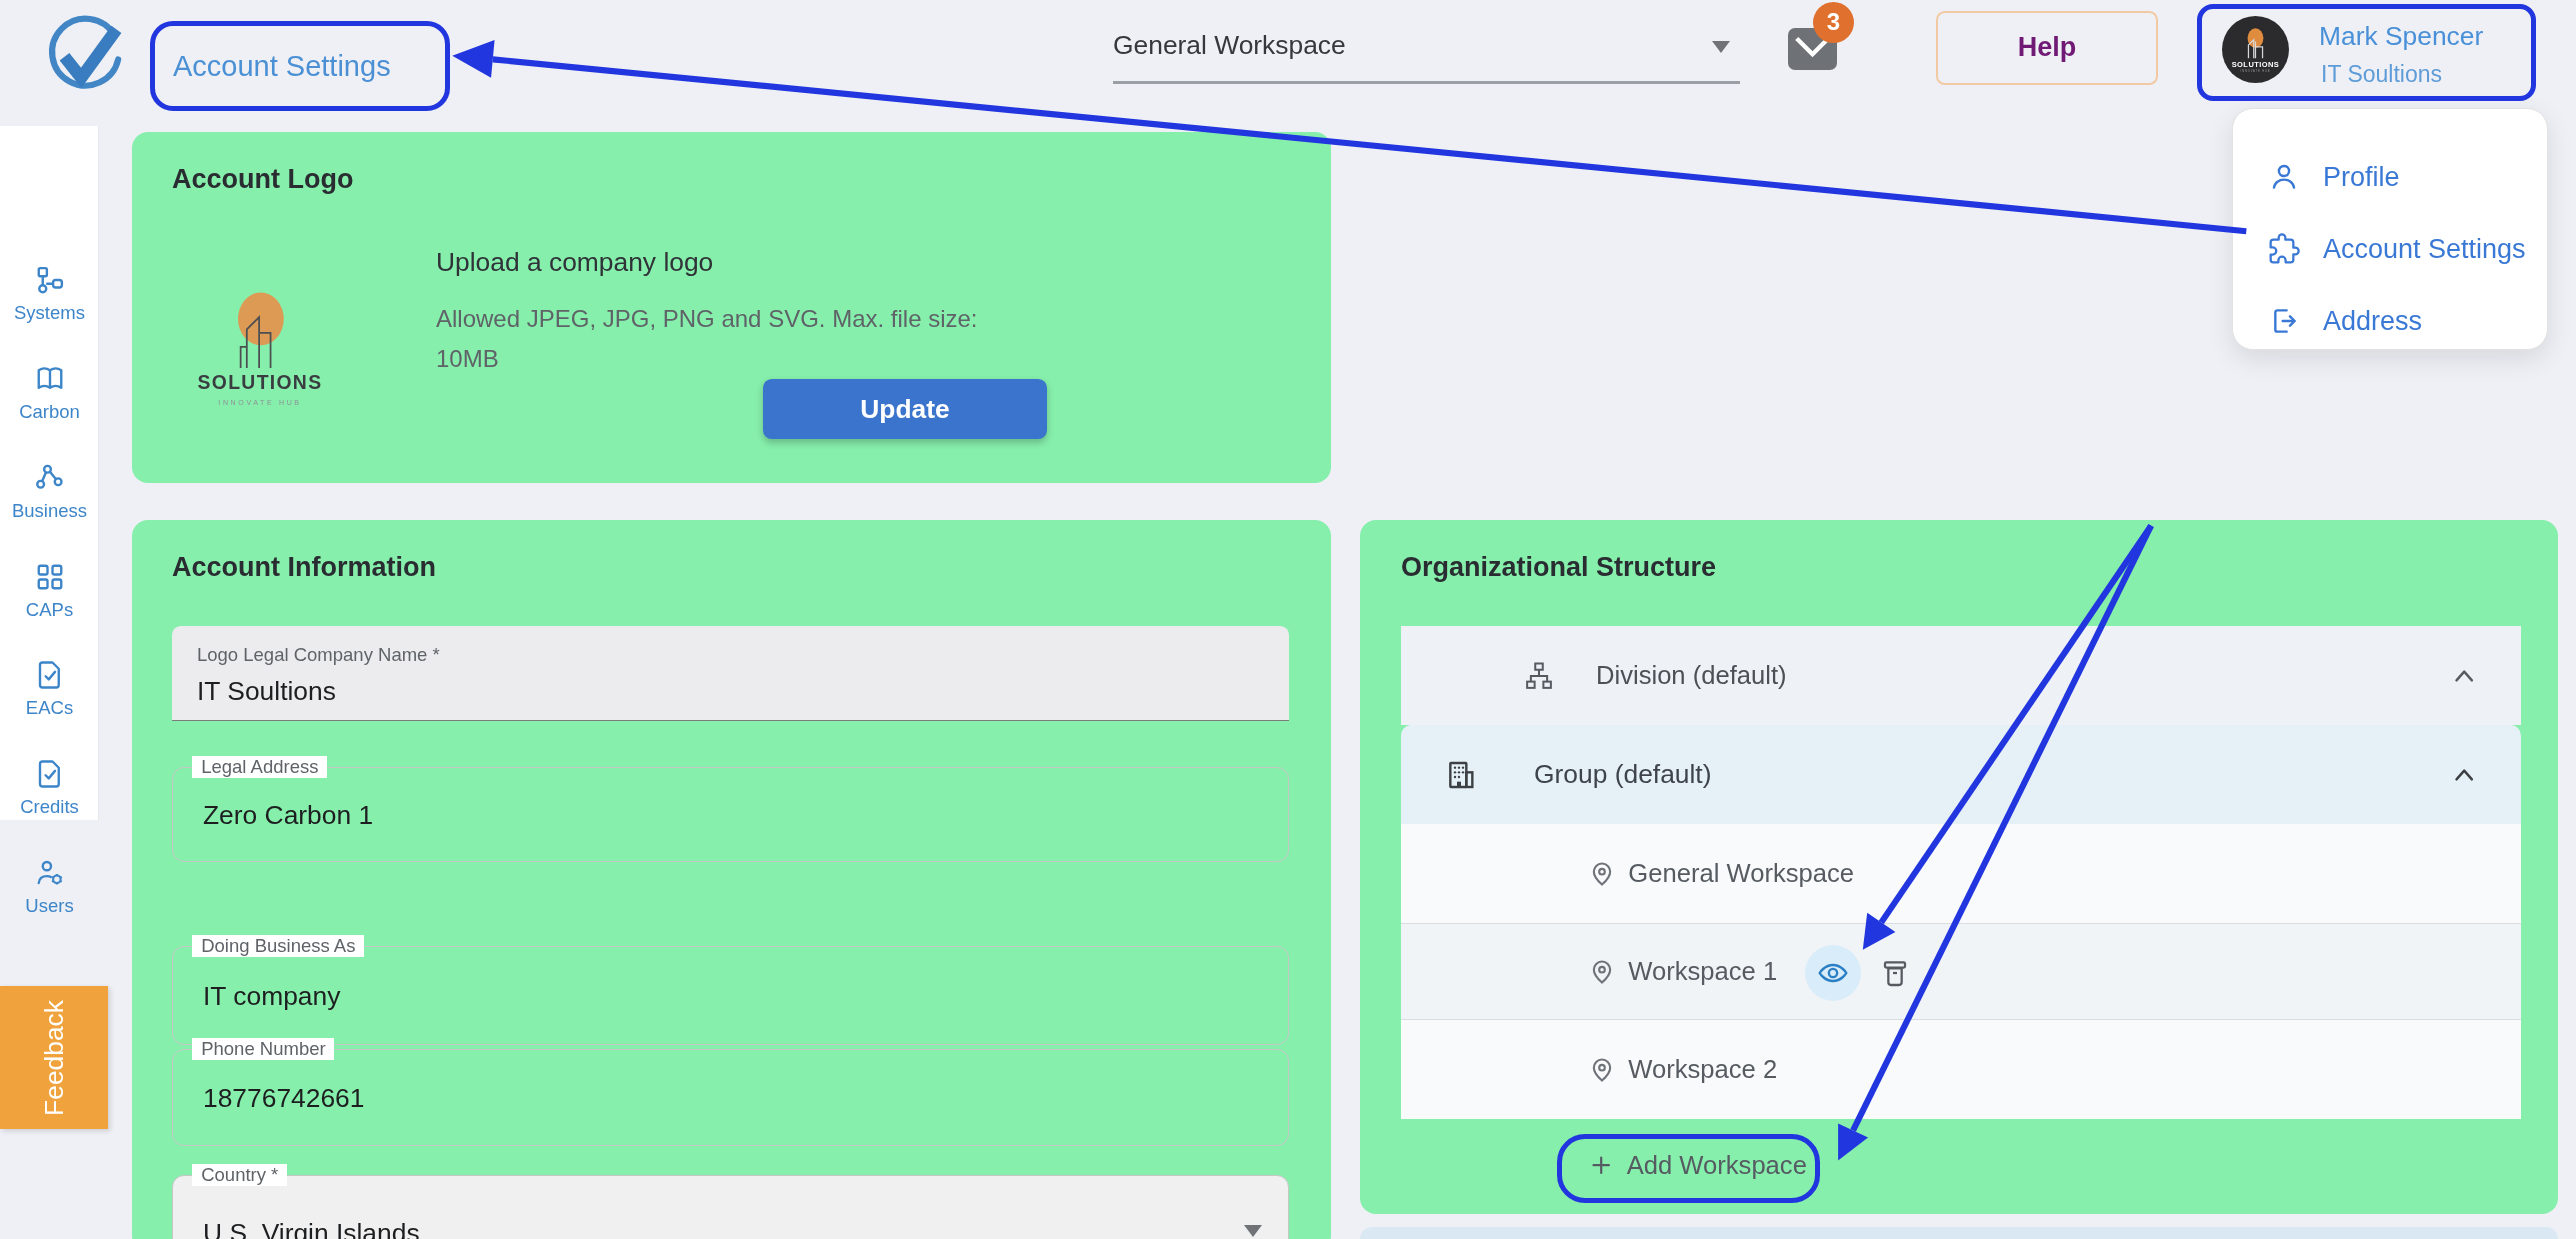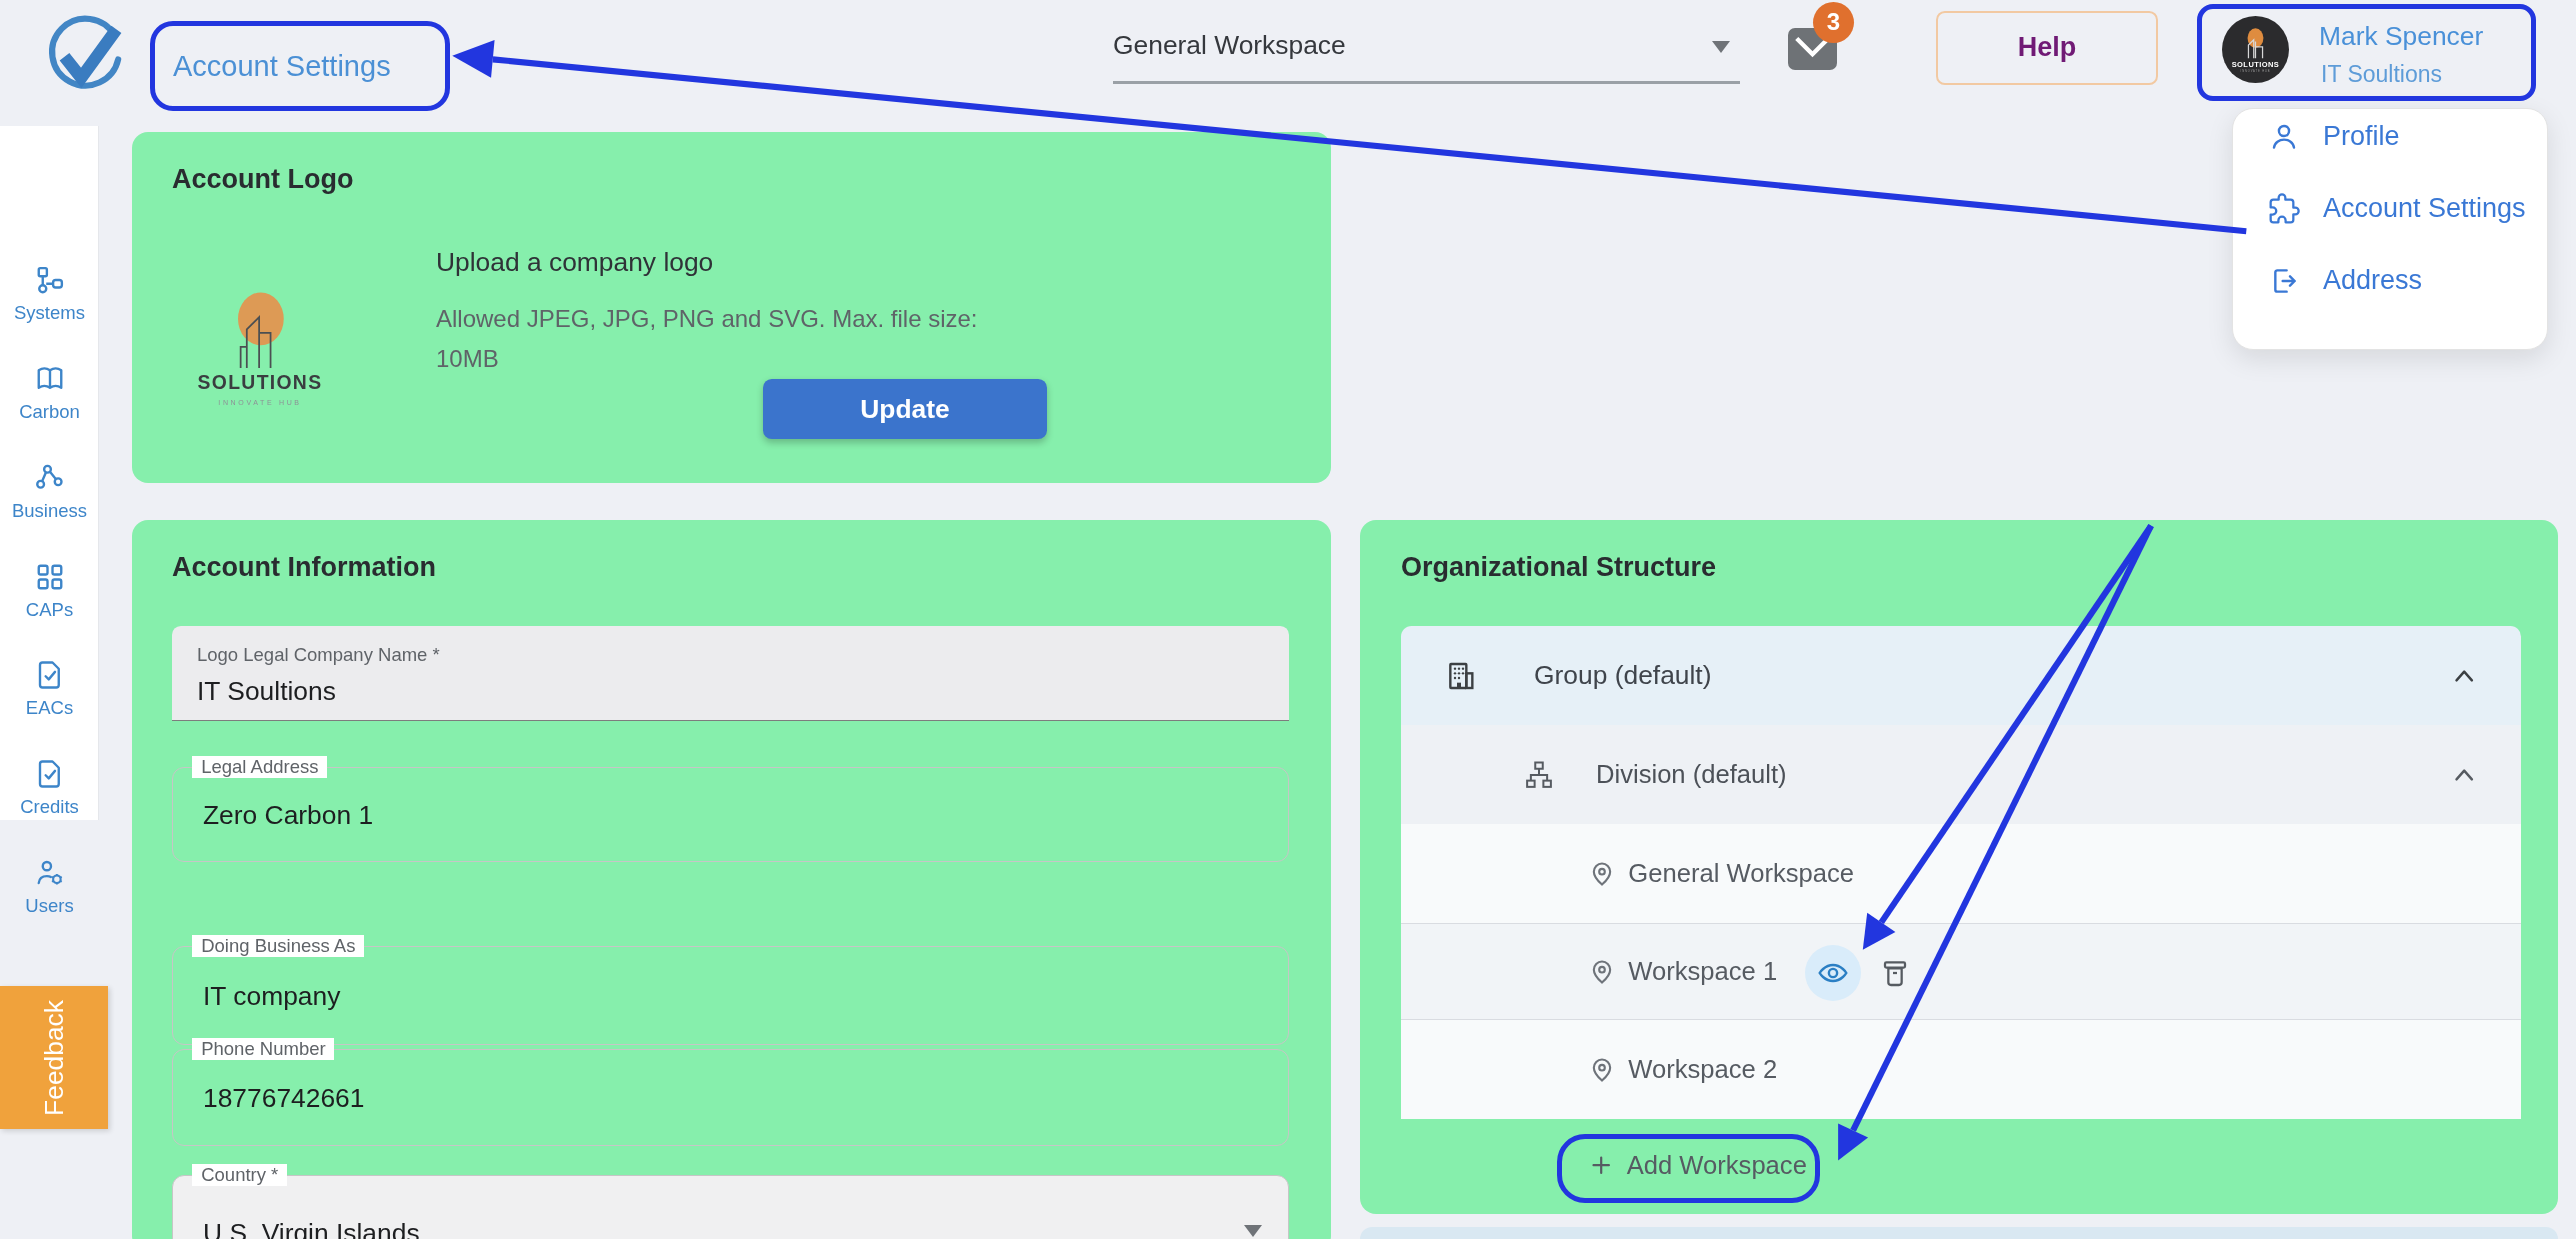--- a/index.html
+++ b/index.html
@@ -21,21 +21,21 @@
   .help-btn { position:absolute; left:1936px; top:10.6px; width:222px; height:74px; border:2.6px solid #f2c9a2;
       border-radius:8.8px; color:#701a75; font-weight:bold; font-size:27px; display:flex; align-items:center; justify-content:center; cursor:pointer; background:transparent; }
   .user-chip { position:absolute; left:2213px; top:12.3px; width:317px; height:79px; cursor:pointer; }
   .user-chip .avatar { position:absolute; left:8.8px; top:3.5px; }
   .user-chip .uname { position:absolute; left:106px; top:8.8px; font-size:26.4px; color:#4990d8; }
   .user-chip .ucompany { position:absolute; left:108px; top:49px; font-size:23px; color:#5e9cd8; }
 
   
   .user-menu { position:absolute; left:2232px; top:108px; width:316px; height:242px; background:#fff;
       border:1.8px solid #e3e3e3; border-radius:21px; box-shadow:0 8.8px 26.4px rgba(0,0,0,.10); z-index:40; padding-top:12.3px; }
-  .user-menu .item { height:72px; display:flex; align-items:flex-start; padding-left:35px; gap:23px; cursor:pointer; }
+  .user-menu .item { height:72px; display:flex; align-items:flex-end; padding-left:35px; gap:23px; cursor:pointer; }
   .user-menu .item span.lbl { font-size:27px; color:#3a78d5; }
 
   
   .sidebar { position:absolute; left:0; top:126px; width:99px; height:694px; background:#fff; border-right:1.8px solid #e5e7eb; }
   .side-item { position:absolute; left:0; width:99px; text-align:center; cursor:pointer; }
   .side-item .lbl { display:block; margin-top:3.5px; font-size:18.5px; color:#3d85c9; }
 
   .feedback-tab { position:absolute; left:0; top:986px; width:108px; height:143px; background:#f0a23c;
       box-shadow:1.8px 1.8px 5.3px rgba(0,0,0,.15); display:flex; align-items:center; justify-content:center; cursor:pointer; }
   .feedback-tab span { writing-mode:vertical-rl; transform:rotate(180deg); color:#fff; font-size:26.4px; }
@@ -261,53 +261,53 @@
     <div class="flabel">Country *</div>
     <div class="fvalue">U.S. Virgin Islands</div>
     <span class="tri"></span>
   </div>
 </section>
 
 <section class="card card-org">
   <h2 class="card-title" style="left:41px">Organizational Structure</h2>
 
   <div class="org-rows">
+    <div class="trow row-division">
+      <svg class="node-icon" width="30" height="30" viewBox="0 0 24 24">
+        <rect x="9" y="2" width="6" height="5" fill="none" stroke="#565b61" stroke-width="1.6"></rect>
+        <rect x="2.5" y="16.5" width="6" height="5" fill="none" stroke="#565b61" stroke-width="1.6"></rect>
+        <rect x="15.5" y="16.5" width="6" height="5" fill="none" stroke="#565b61" stroke-width="1.6"></rect>
+        <path d="M12 7v5 M5.5 16.5V12h13v4.5" fill="none" stroke="#565b61" stroke-width="1.6"></path>
+      </svg>
+      <span class="tlabel">Division (default)</span>
+      <svg class="chev" width="26.4" height="26.4" viewBox="0 0 24 24">
+        <polyline points="5,16 12,8 19,16" fill="none" stroke="#565b61" stroke-width="2.2" stroke-linecap="round" stroke-linejoin="round"></polyline>
+      </svg>
+    </div>
+
     <div class="trow row-group">
       <svg class="node-icon" width="32" height="32" viewBox="0 0 24 24">
         <rect x="4" y="3" width="12" height="18" rx="0.5" fill="none" stroke="#3c4043" stroke-width="1.8"></rect>
         <rect x="16" y="10" width="4.5" height="11" fill="none" stroke="#3c4043" stroke-width="1.8"></rect>
         <circle cx="7.5" cy="6.5" r="0.9" fill="#3c4043"></circle>
           <circle cx="10.5" cy="6.5" r="0.9" fill="#3c4043"></circle>
           <circle cx="13.5" cy="6.5" r="0.9" fill="#3c4043"></circle>
         <circle cx="7.5" cy="10" r="0.9" fill="#3c4043"></circle>
           <circle cx="10.5" cy="10" r="0.9" fill="#3c4043"></circle>
           <circle cx="13.5" cy="10" r="0.9" fill="#3c4043"></circle>
         <circle cx="7.5" cy="13.5" r="0.9" fill="#3c4043"></circle>
           <circle cx="10.5" cy="13.5" r="0.9" fill="#3c4043"></circle>
         <rect x="9" y="17" width="3" height="4" fill="#3c4043"></rect>
       </svg>
       <span class="tlabel">Group (default)</span>
       <svg class="chev" width="26.4" height="26.4" viewBox="0 0 24 24">
         <polyline points="5,16 12,8 19,16" fill="none" stroke="#3c4043" stroke-width="2.2" stroke-linecap="round" stroke-linejoin="round"></polyline>
       </svg>
     </div>
 
-    <div class="trow row-division">
-      <svg class="node-icon" width="30" height="30" viewBox="0 0 24 24">
-        <rect x="9" y="2" width="6" height="5" fill="none" stroke="#565b61" stroke-width="1.6"></rect>
-        <rect x="2.5" y="16.5" width="6" height="5" fill="none" stroke="#565b61" stroke-width="1.6"></rect>
-        <rect x="15.5" y="16.5" width="6" height="5" fill="none" stroke="#565b61" stroke-width="1.6"></rect>
-        <path d="M12 7v5 M5.5 16.5V12h13v4.5" fill="none" stroke="#565b61" stroke-width="1.6"></path>
-      </svg>
-      <span class="tlabel">Division (default)</span>
-      <svg class="chev" width="26.4" height="26.4" viewBox="0 0 24 24">
-        <polyline points="5,16 12,8 19,16" fill="none" stroke="#565b61" stroke-width="2.2" stroke-linecap="round" stroke-linejoin="round"></polyline>
-      </svg>
-    </div>
-
     <div class="trow row-ws">
       <svg class="node-icon" width="28" height="28" viewBox="0 0 24 24">
         <path d="M12 21s-7-6.1-7-11a7 7 0 1 1 14 0c0 4.9-7 11-7 11z" fill="none" stroke="#6e737a" stroke-width="1.8"></path>
         <circle cx="12" cy="10" r="2.4" fill="none" stroke="#6e737a" stroke-width="1.8"></circle>
       </svg>
       <span class="tlabel">General Workspace</span>
     </div>
 
     <div class="trow row-ws row-ws1">
       <svg class="node-icon" width="28" height="28" viewBox="0 0 24 24">

